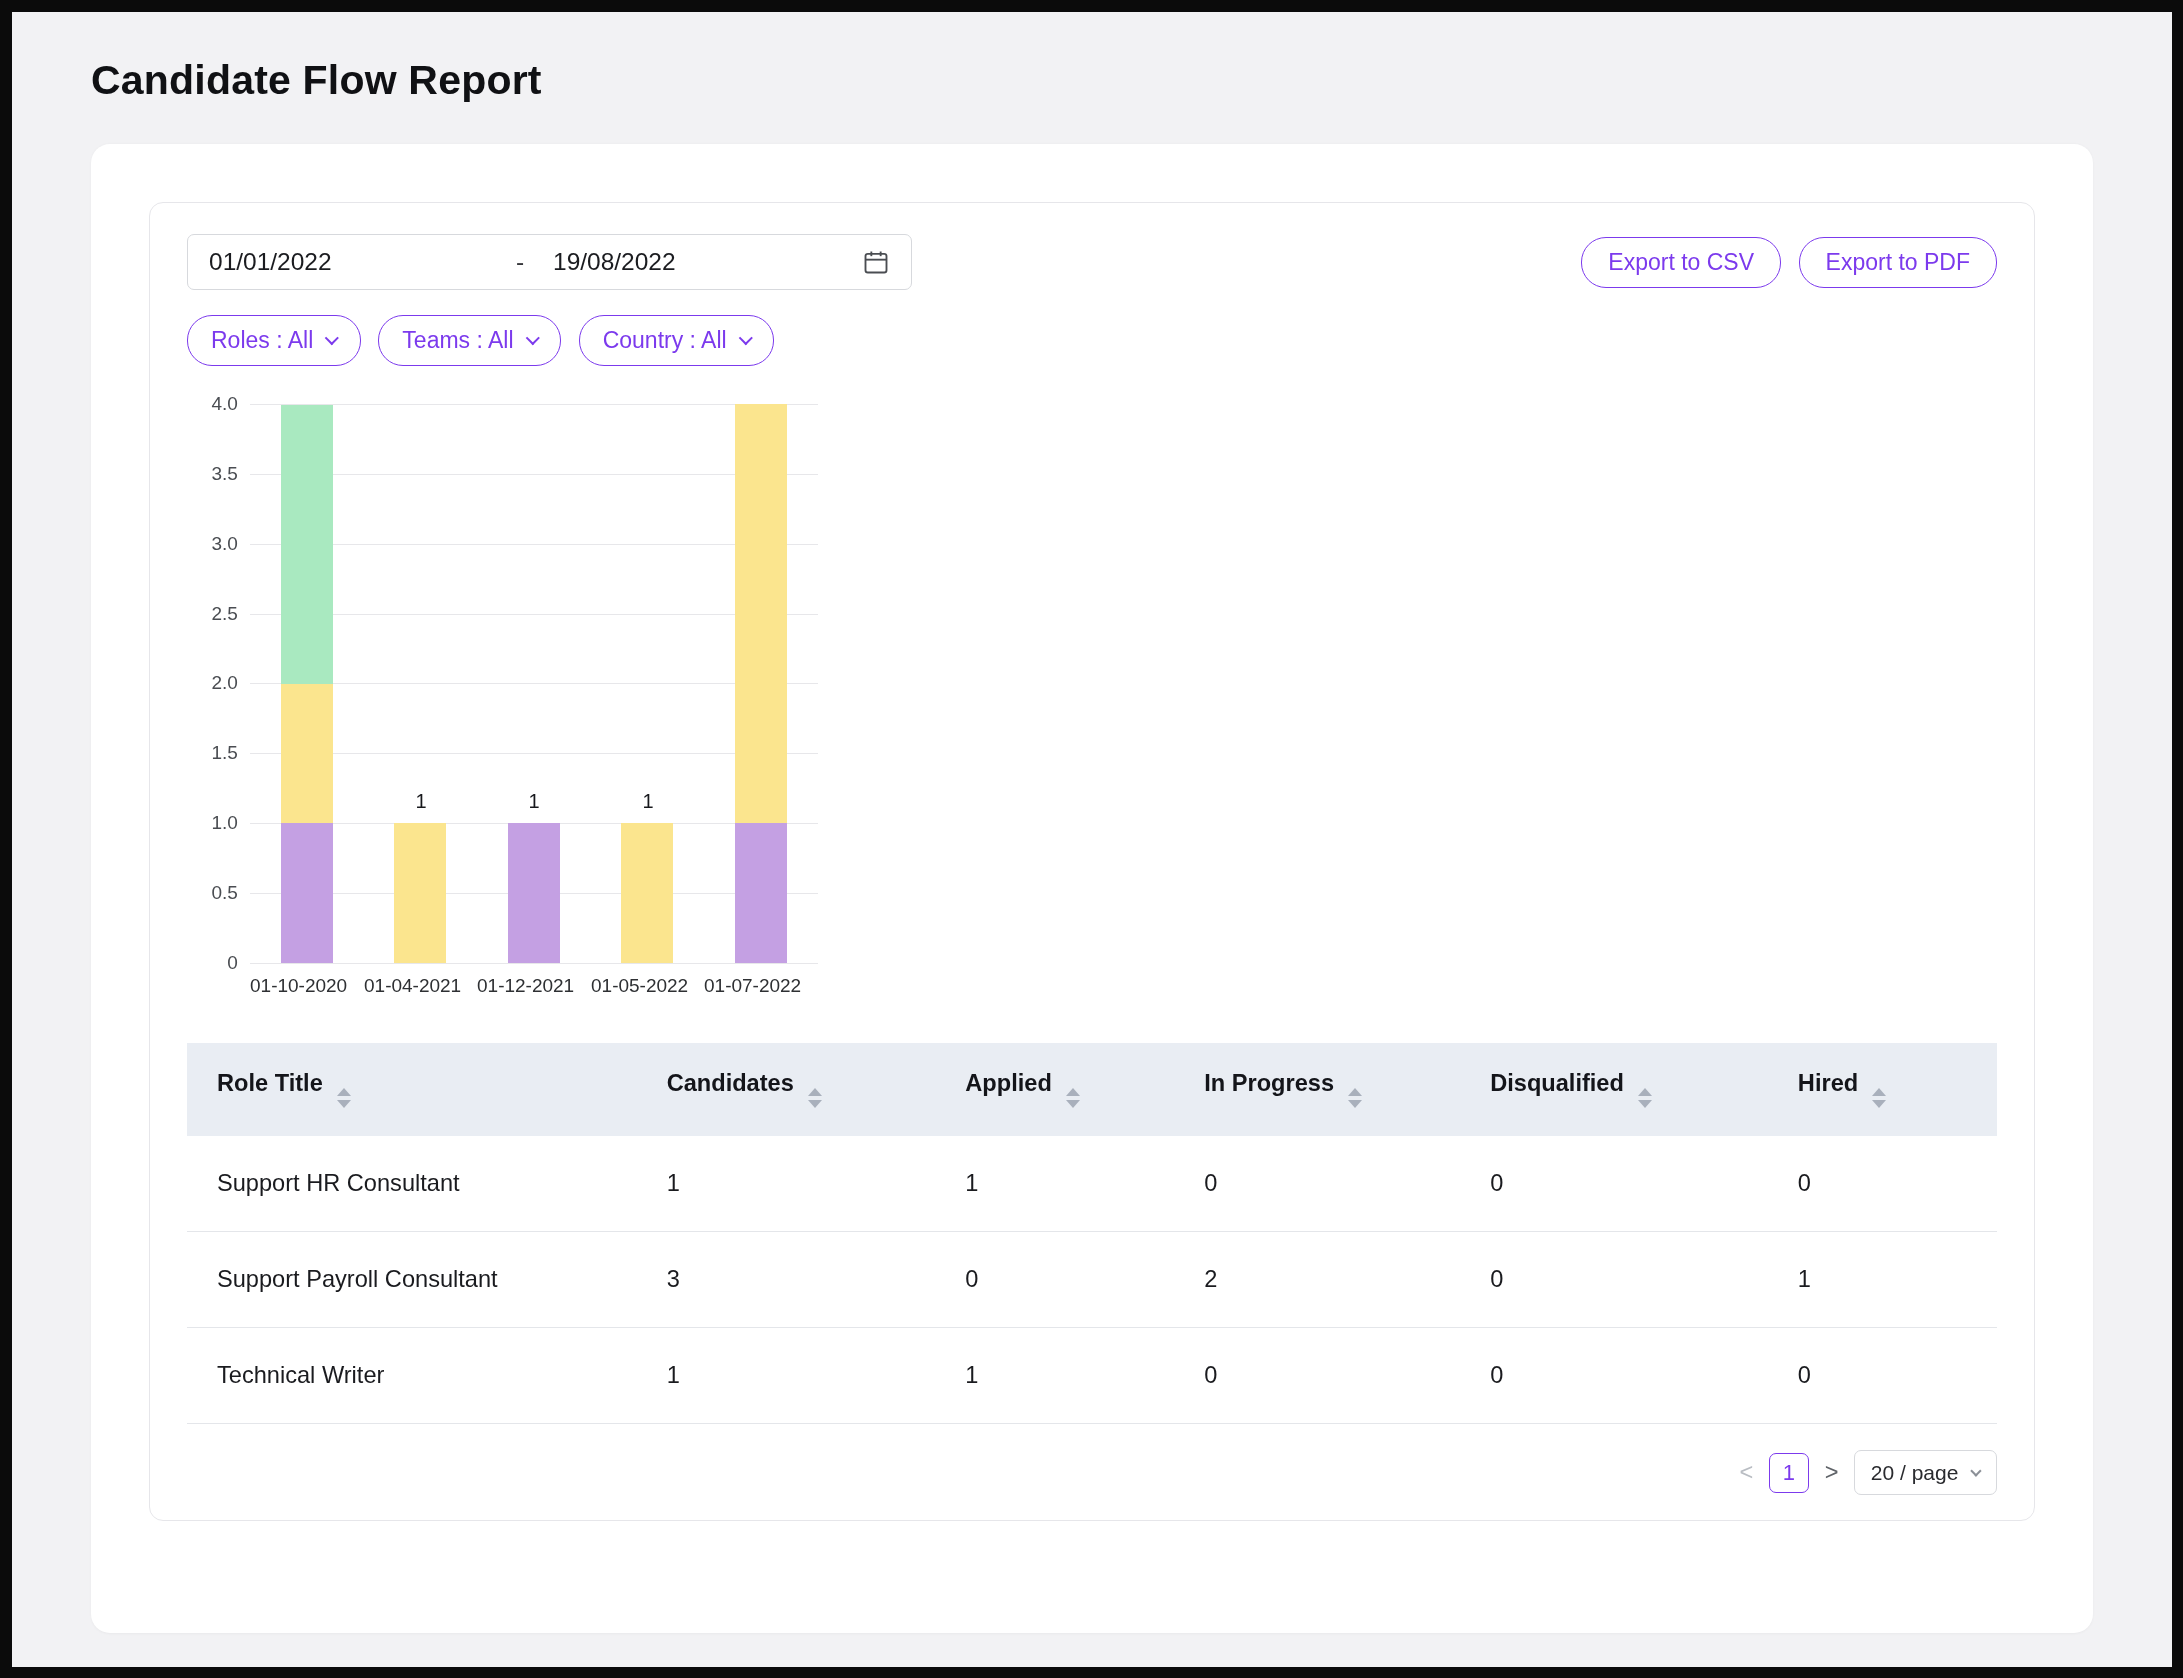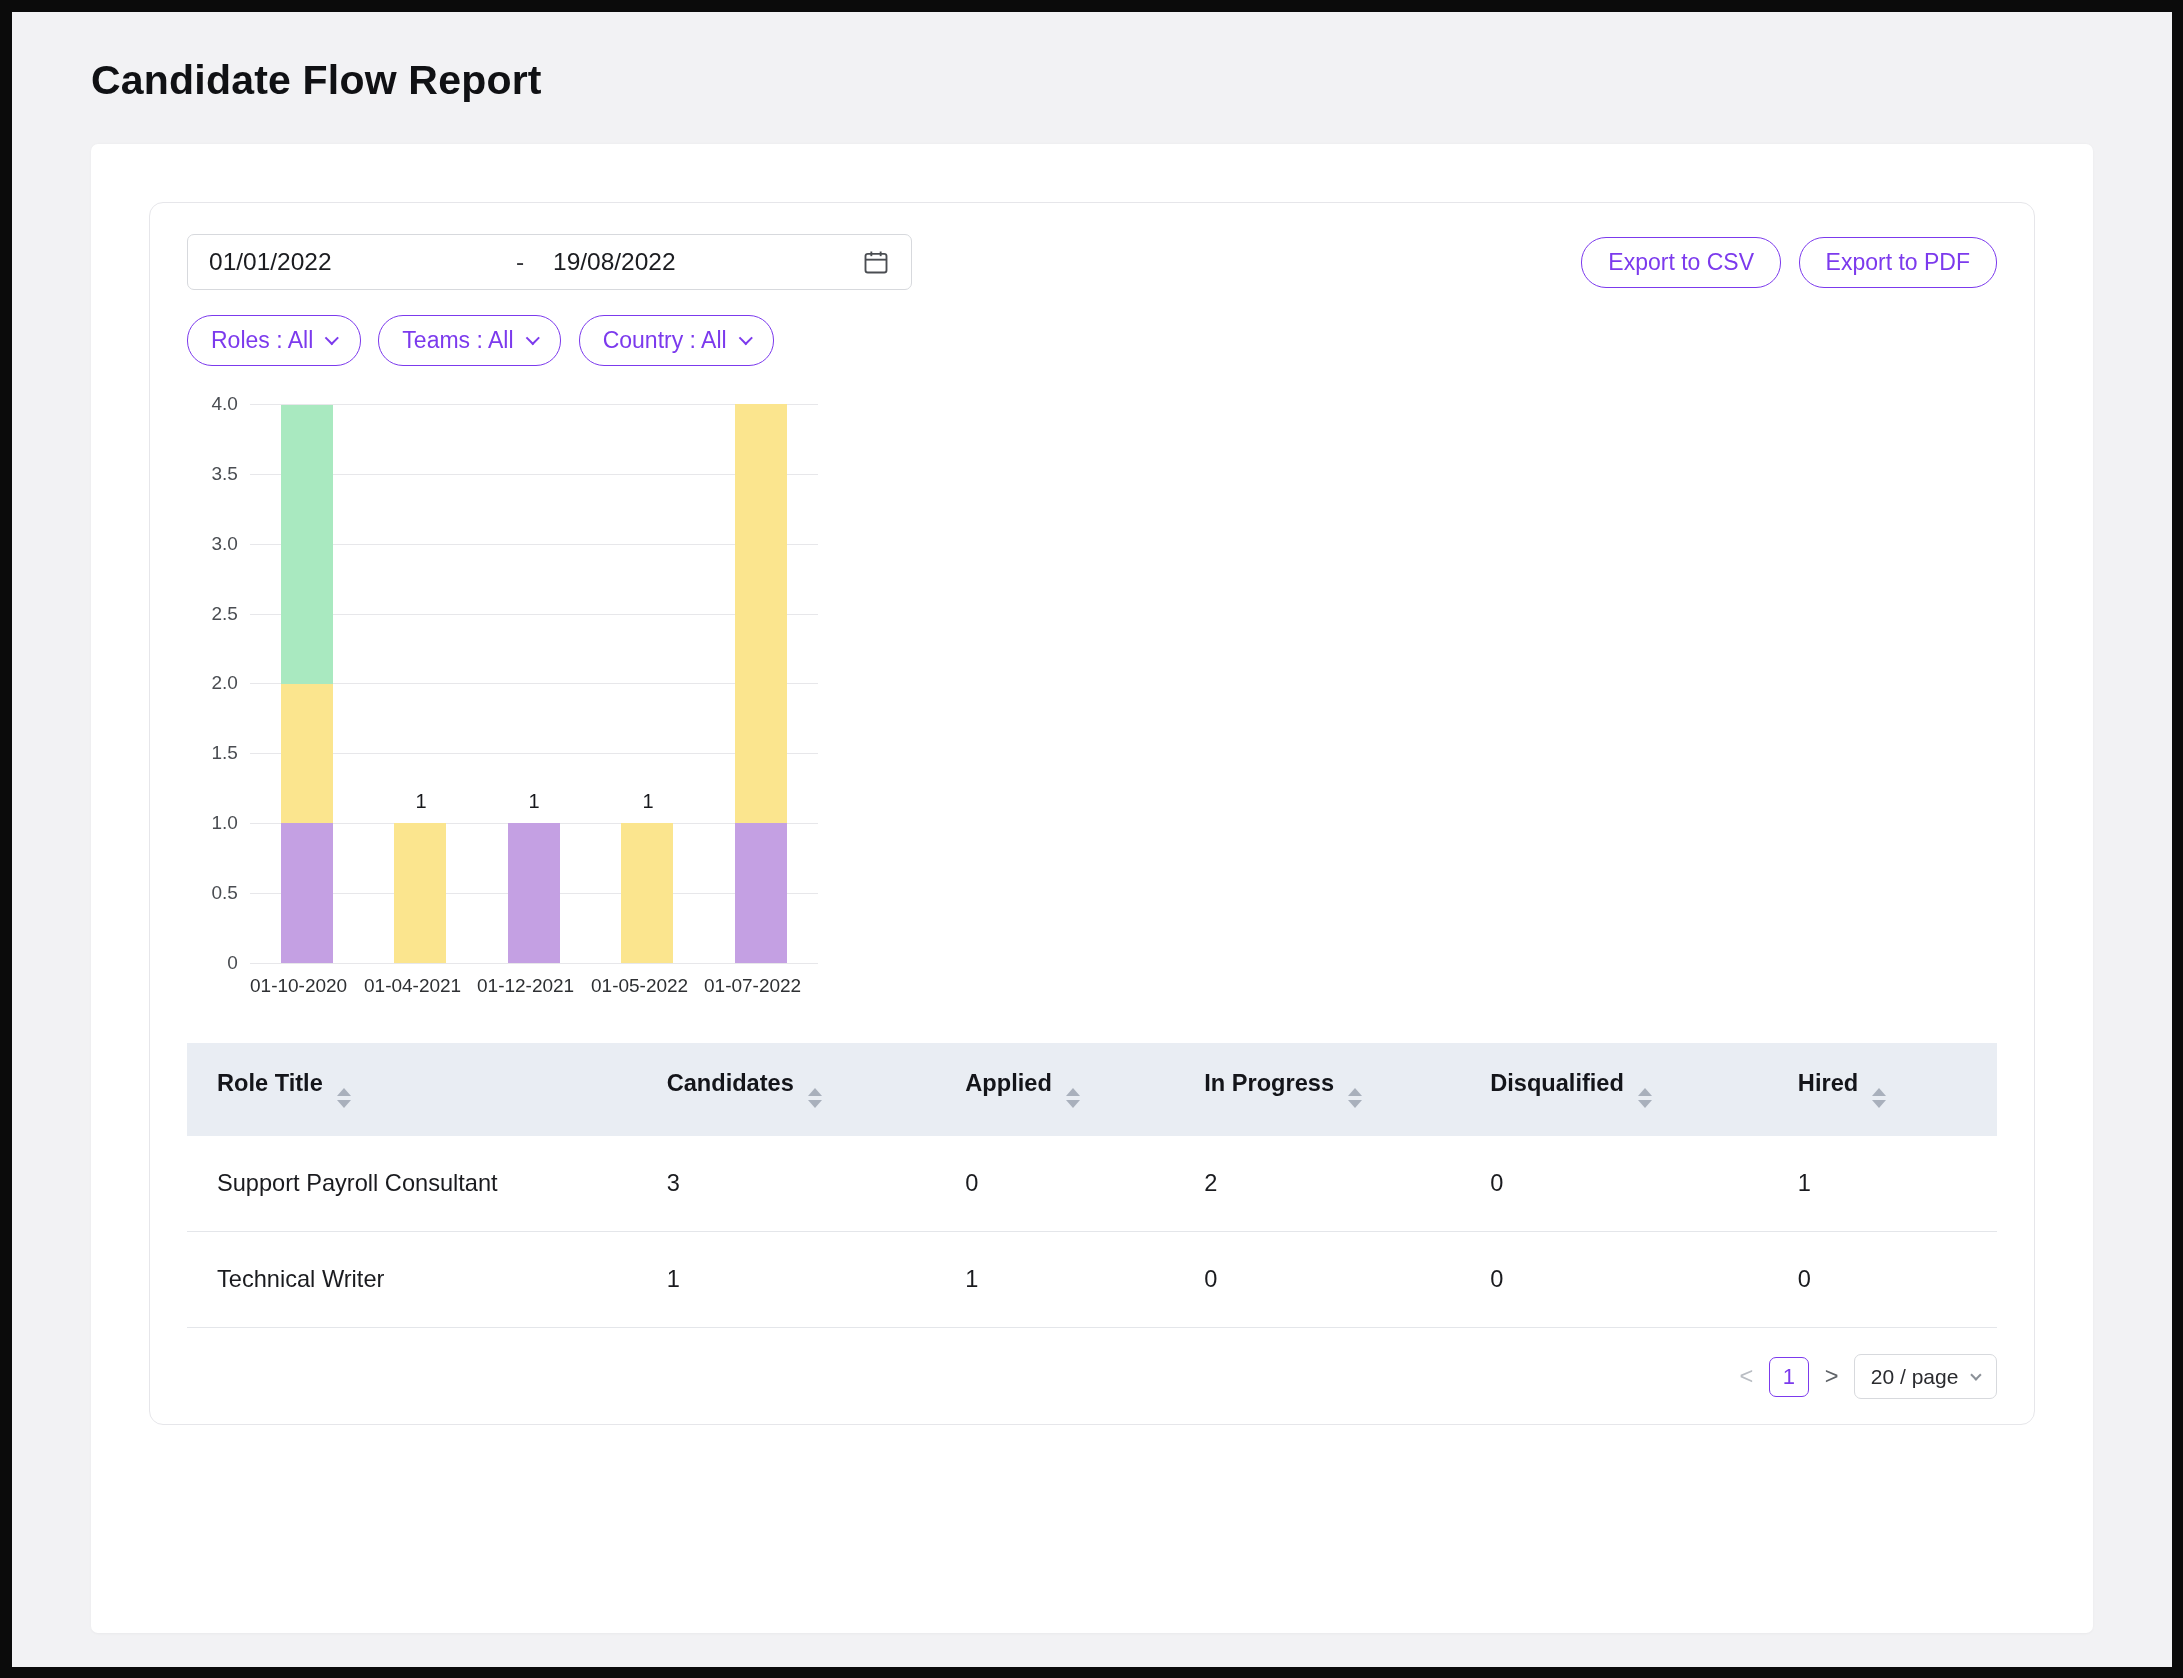--- a/index.html
+++ b/index.html
@@ -4,21 +4,21 @@
 <style>
   * { box-sizing: border-box; }
   html, body { margin: 0; padding: 0; background: #ffffff; }
   .frame {
     position: relative; width: 2184px; height: 1679px;
     border: 12.2px solid #0b0b0b; background: #f2f2f4;
     font-family: "Liberation Sans", "DejaVu Sans", sans-serif;
     color: #17161a; overflow: hidden;
   }
   .page-title { margin: 45px 0 0 79px; font-size: 41px; font-weight: 700; letter-spacing: 0.2px; color: #101114; }
-  .outer-card { margin: 40px 79px 0; background: #ffffff; border-radius: 7px; padding: 58px 58px 21px; height: 1489px; box-shadow: 0 0.9px 2.6px rgba(0,0,0,.04); }
+  .outer-card { margin: 40px 79px 0; background: #ffffff; border-radius: 19px; padding: 58px 58px 21px; height: 1489px; box-shadow: 0 0.9px 2.6px rgba(0,0,0,.04); }
   .inner-card { border: 1.3px solid #e6e6ea; border-radius: 14px; padding: 31px 37px 24.5px; background: #ffffff; }
 
   
   .toolbar { display: flex; justify-content: space-between; align-items: center; }
   .date-range { width: 725px; height: 56px; border: 1.3px solid #d7d9dd; border-radius: 7px; display: flex; align-items: center; padding: 0 21px; font-size: 24.5px; background: #fff; color: #1b1c20; }
   .date-from { width: 307px; }
   .date-sep { width: 37px; color: #36373b; }
   .cal { margin-left: auto; display: flex; align-items: center; cursor: pointer; }
   .export-group { display: flex; gap: 17.5px; }
   .pill-btn { height: 51px; padding: 0 26px; border: 1.7px solid #7c3aed; border-radius: 25px; background: #fff; color: #7c3aed; font-size: 23px; font-weight: 500; font-family: inherit; cursor: pointer; }
@@ -180,20 +180,28 @@
                   <i class="down"></i>
                 </span></th>
             <th><span>Hired</span><span class="sort">
                   <i class="up"></i>
                   <i class="down"></i>
                 </span></th>
           </tr>
         </thead>
         <tbody>
             <tr>
+              <td>Support HR Consultant</td>
+              <td>1</td>
+              <td>1</td>
+              <td>0</td>
+              <td>0</td>
+              <td>0</td>
+            </tr>
+            <tr>
               <td>Support Payroll Consultant</td>
               <td>3</td>
               <td>0</td>
               <td>2</td>
               <td>0</td>
               <td>1</td>
             </tr>
             <tr>
               <td>Technical Writer</td>
               <td>1</td>

